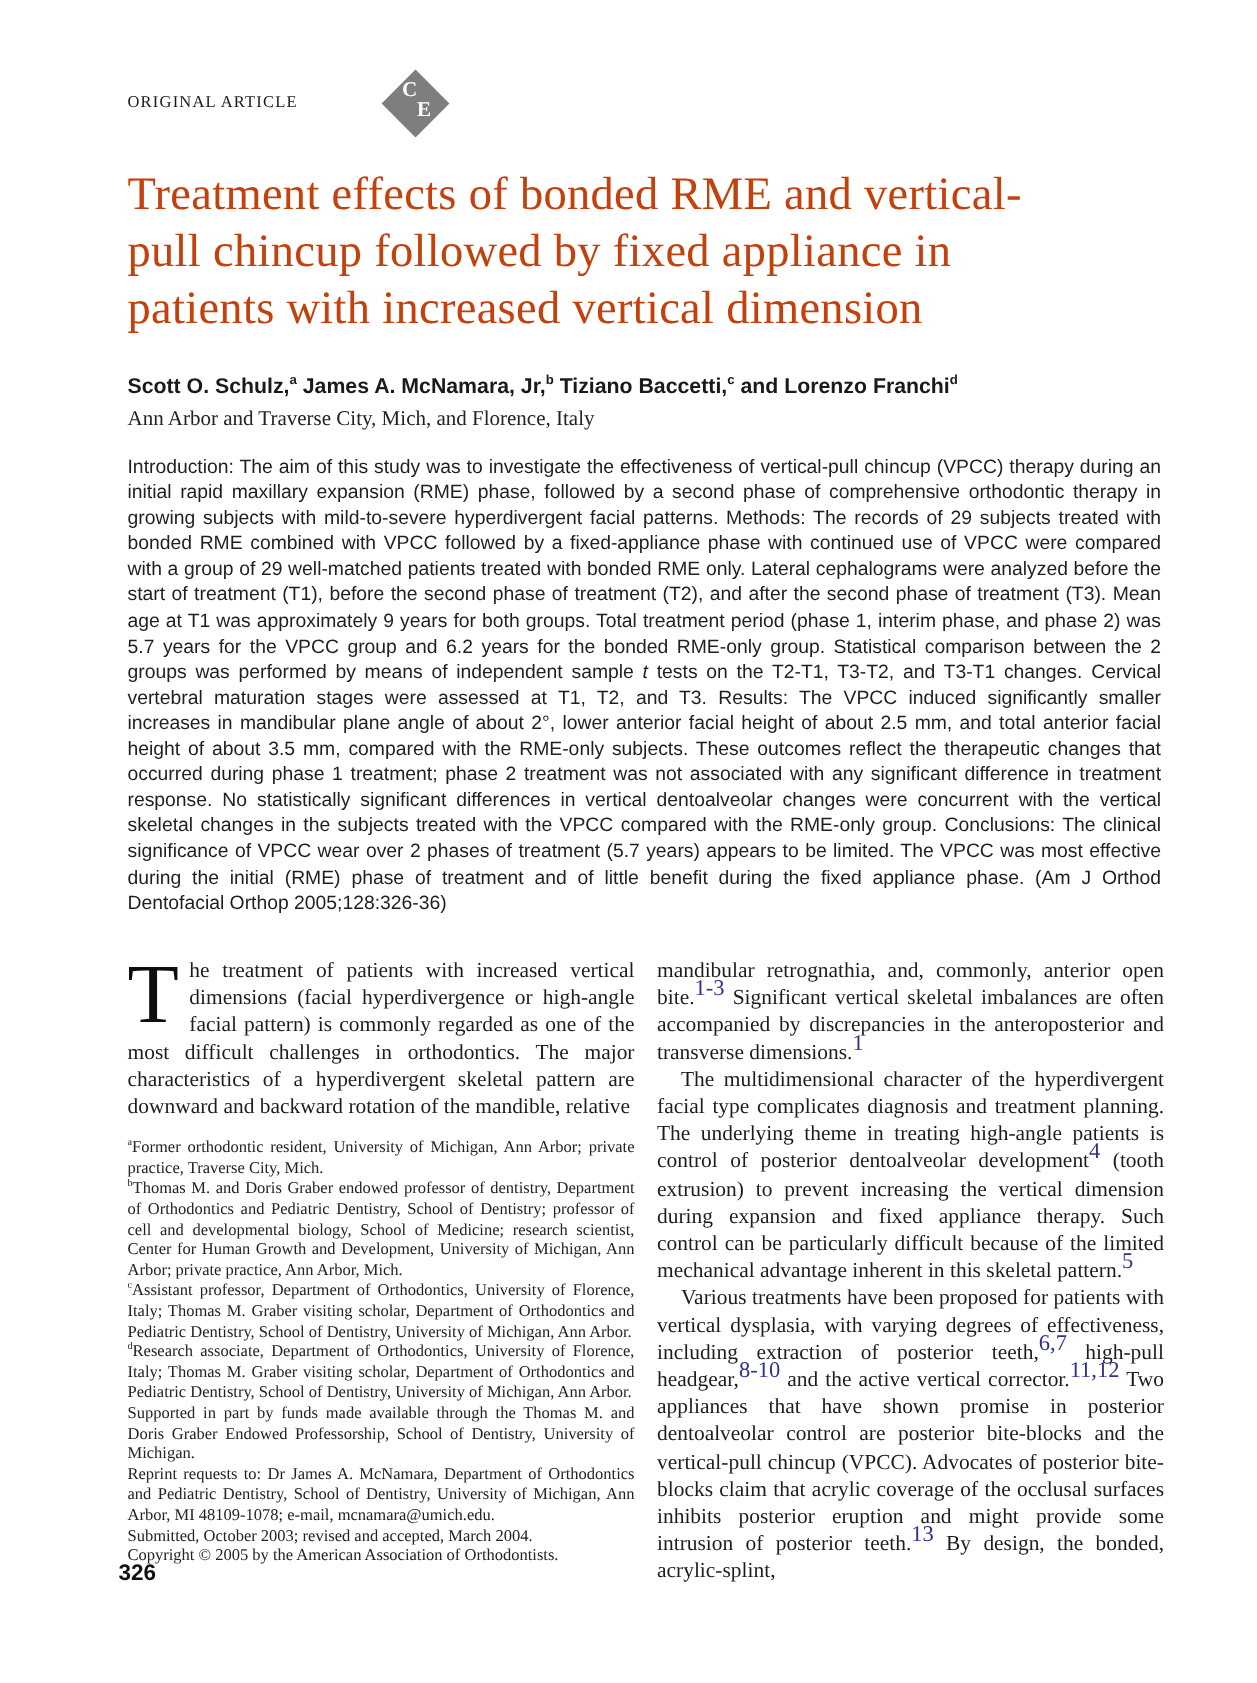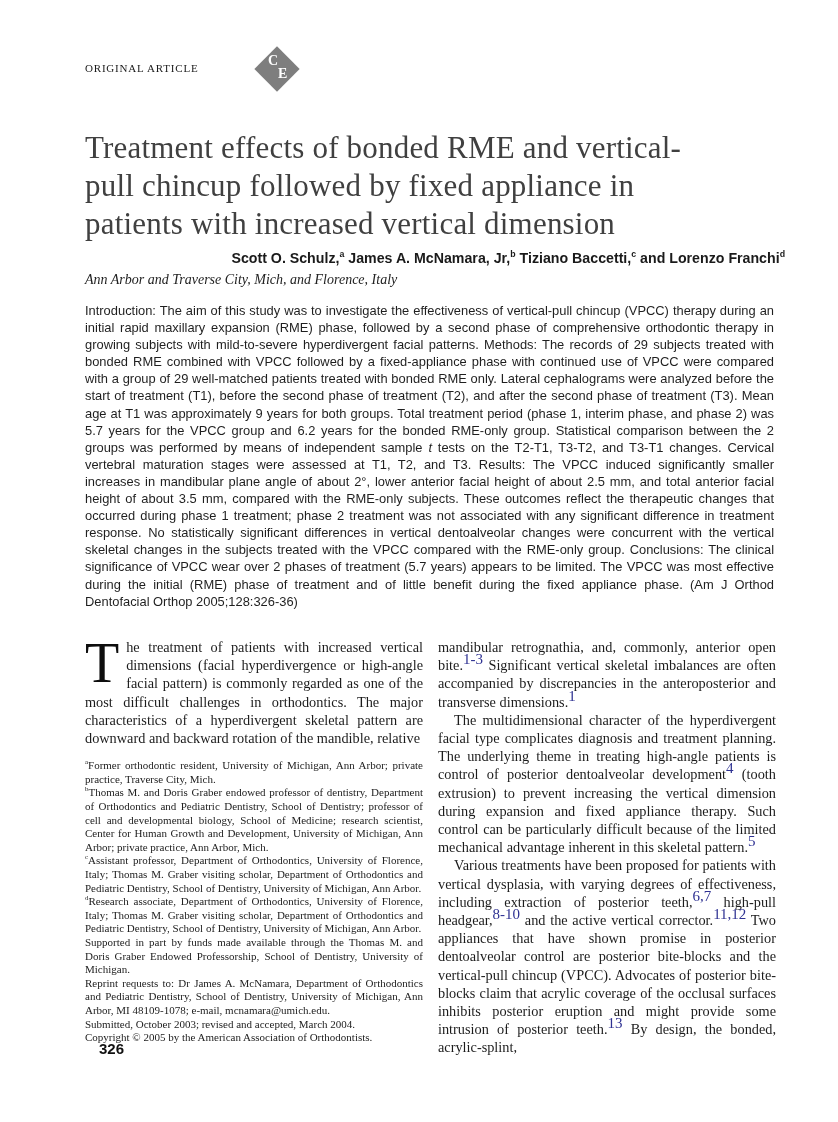--- a/index.html
+++ b/index.html
@@ -21,32 +21,32 @@
     position:absolute;left:9px;top:9px;width:32px;height:32px;
     background:#7e7e7e;transform:rotate(45deg);
   }
   .ce-badge .bl{
     position:absolute;color:#ffffff;
     font-family:"Liberation Serif", serif;font-size:14px;font-weight:bold;
   }
   .ce-badge .bl.top{left:16px;top:9px;}
   .ce-badge .bl.bottom{left:26px;top:22px;}
   h1.title{
-    position:absolute;left:85px;top:129px;width:705px;margin:0;
-    font-size:31px;font-weight:400;line-height:38px;color:#404040;
+    position:absolute;left:85px;top:110px;width:705px;margin:0;
+    font-size:31px;font-weight:400;line-height:38px;color:#c2410c;
     white-space:pre-line;letter-spacing:0.2px;
   }
   .authors{
     position:absolute;left:85px;top:250px;width:700px;
     font-family:"Liberation Sans", sans-serif;
-    font-weight:bold;font-size:14.2px;color:#1a1a1a;text-align:right;
+    font-weight:bold;font-size:14.2px;color:#1a1a1a;
   }
   .affiliation{
     position:absolute;left:85px;top:272px;width:700px;
-    font-style:italic;font-size:14px;color:#222222;
+    font-size:14px;color:#222222;
   }
   .abstract{
     position:absolute;left:85px;top:302px;width:689px;
     font-family:"Liberation Sans", sans-serif;
     font-size:12.9px;line-height:17.1px;text-align:justify;color:#1f1f1f;
   }
   .columns{
     position:absolute;left:85px;top:638px;width:691px;
     display:flex;gap:15px;
   }
@@ -62,21 +62,21 @@
   }
   .footnotes{margin-top:12px;}
   .footnote{
     font-size:11px;line-height:13.6px;text-align:justify;color:#222222;
   }
   sup.seg-sup{color:#2e3192;font-size:15px;line-height:0;}
   sup.seg-fsup{font-size:0.62em;line-height:0;}
   .seg-b{font-weight:normal;}
   .seg-i{font-style:italic;}
   .pageno{
-    position:absolute;left:99px;top:1040px;
+    position:absolute;left:79px;top:1040px;
     font-family:"Liberation Sans", sans-serif;
     font-weight:bold;font-size:15px;color:#111111;
   }
 </style>
 </head>
 <body>
 
 <div class="page">
 
   <span class="kicker">ORIGINAL ARTICLE</span>

